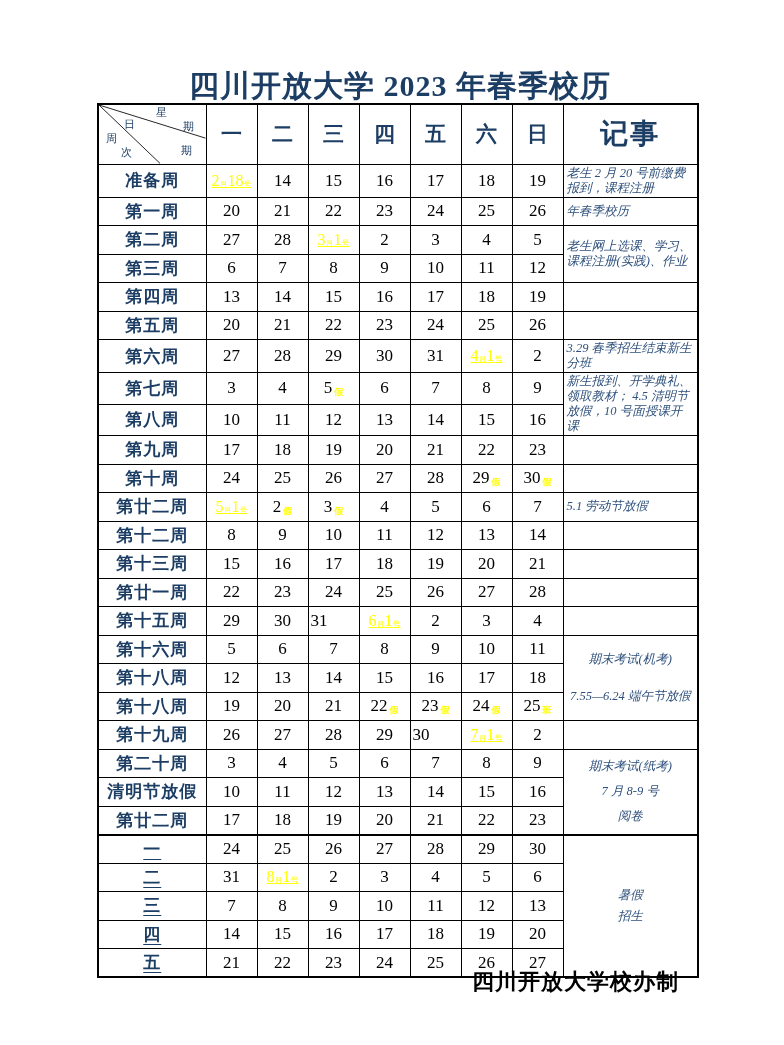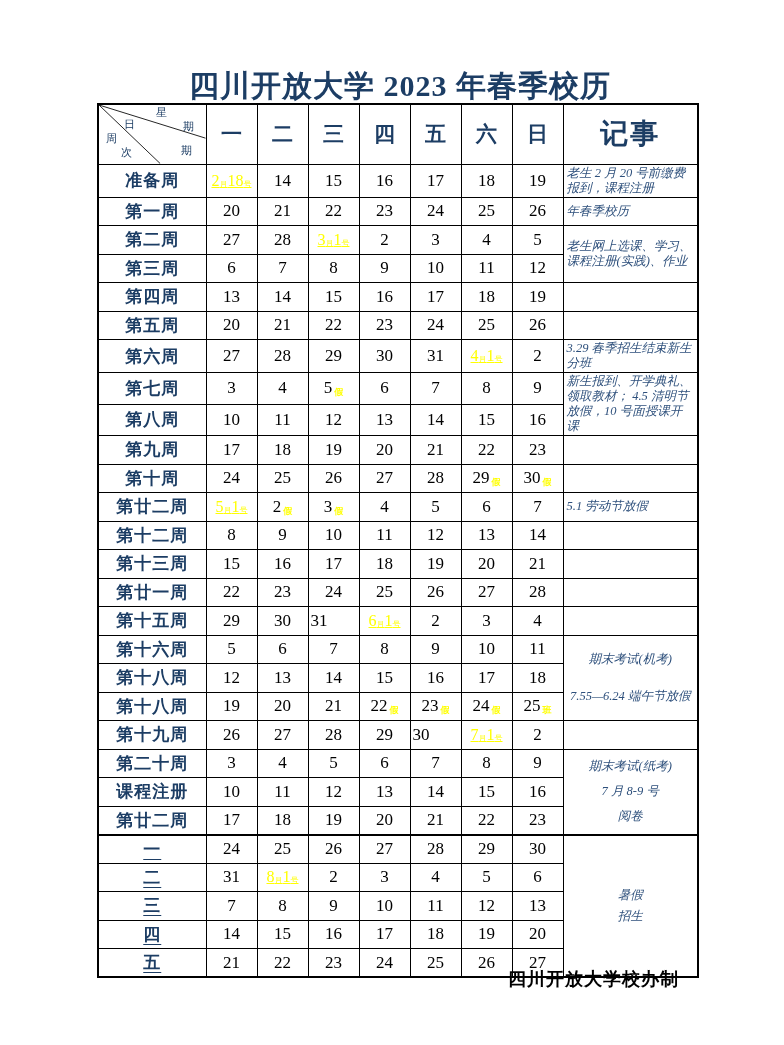--- a/index.html
+++ b/index.html
@@ -39,21 +39,21 @@
   
   td.note{font-family:"Liberation Serif",serif;font-style:italic;font-size:12.5px;
           color:#2E507C;vertical-align:middle;padding:1px 3px;line-height:1.2;}
   td.note.left{text-align:left;}
   td.note.center{text-align:center;}
   td.note .nl{margin:0;}
   td.note.spread .nl:first-child{margin-bottom:22px;}
   td.note.airy{line-height:2.0;}
   td.note.roomy{line-height:1.7;}
   .footer{position:absolute;top:967px;left:0;width:697px;text-align:right;
-          padding-right:18px;box-sizing:border-box;font-size:18px;font-weight:600;
+          padding-right:18px;box-sizing:border-box;font-size:22px;font-weight:600;
           color:#000;font-family:Liberation Mono, monospace;letter-spacing:1px;}
 </style>
 </head>
 <body>
 
 <div class="page">
 
   <h1 class="title">四川开放大学 2023 年春季校历</h1>
 
   <table class="cal">
@@ -328,21 +328,21 @@
           <td class="dt">7</td>
           <td class="dt">8</td>
           <td class="dt">9</td>
           <td class="note center airy" rowspan="3">
             <div class="nl">期末考试(纸考)</div>
             <div class="nl">7 月 8-9 号</div>
             <div class="nl">阅卷</div>
           </td>
         </tr>
         <tr>
-          <th class="wk">课程注册</th>
+          <th class="wk">清明节放假</th>
           <td class="dt">10</td>
           <td class="dt">11</td>
           <td class="dt">12</td>
           <td class="dt">13</td>
           <td class="dt">14</td>
           <td class="dt">15</td>
           <td class="dt">16</td>
         </tr>
         <tr>
           <th class="wk">第廿二周</th>

